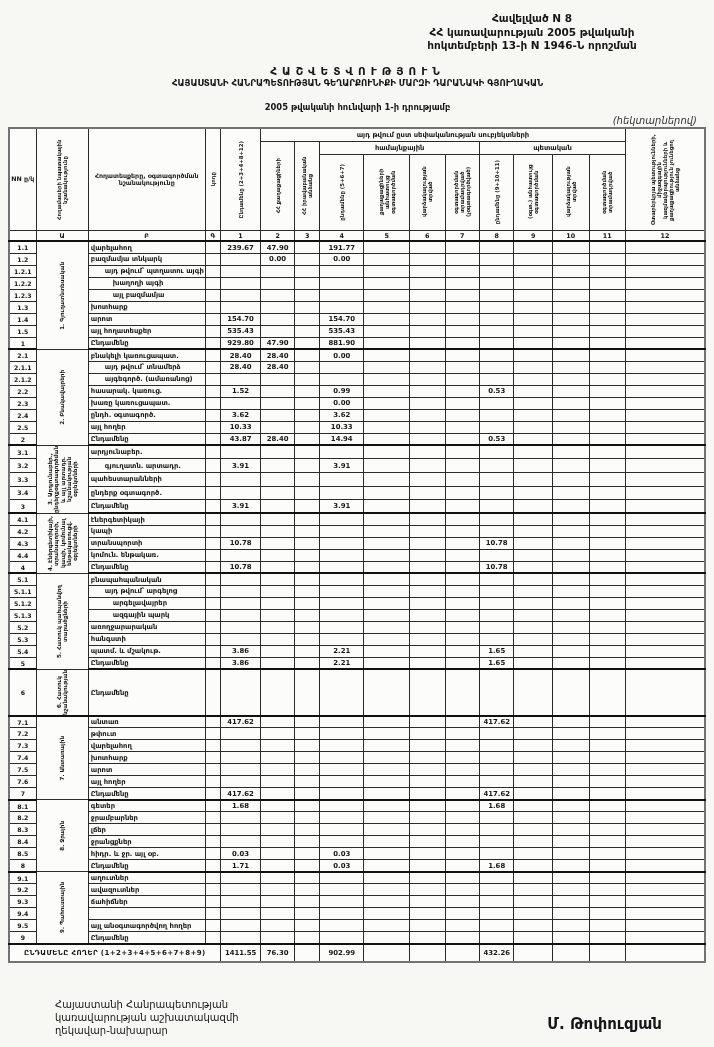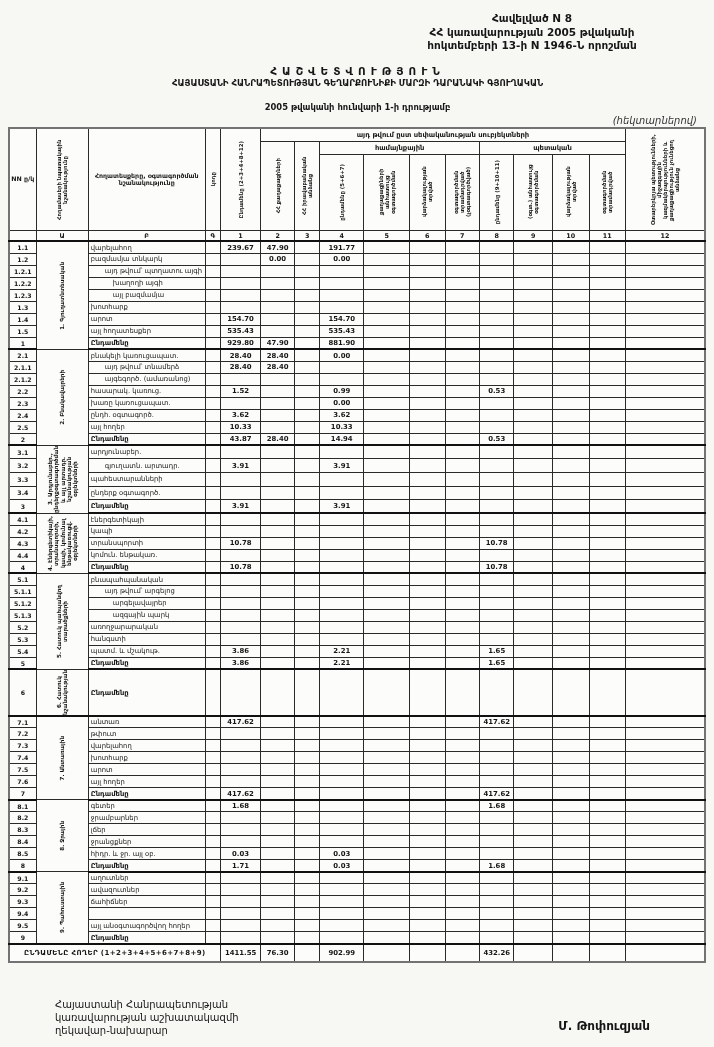--- a/index.html
+++ b/index.html
@@ -35,34 +35,34 @@
     margin:0 auto;font-size:5.4px;line-height:1.12;
     max-height:96px;white-space:normal;font-weight:bold;text-align:center;
   }
   .vt.short{max-height:72px;}
   .letters-row th{height:11px;font-size:6.4px;font-weight:bold;border-bottom:2px solid #111;}
 
   tbody td{height:12px;font-size:6.8px;}
   td.no-cell{text-align:center;font-size:6.2px;font-weight:bold;}
   td.sec-cell{vertical-align:middle;}
   .secvt{font-size:5.6px;max-height:200px;font-weight:bold;}
-  td.label-cell{padding-left:2px;white-space:nowrap;font-weight:400;}
+  td.label-cell{padding-left:2px;white-space:nowrap;font-weight:700;}
   td.label-cell.ind1{padding-left:16px;}
   td.label-cell.ind2{padding-left:24px;}
   td.num-cell{text-align:center;font-weight:bold;font-size:6.9px;}
   tr.sec-total td{border-bottom:2px solid #111;}
   tr.sec-total td.label-cell{font-weight:bold;margin-left:18px;}
   tr.tall td{height:38px;}
   tr.grand-total td{height:18px;border-top:2px solid #111;}
   td.gt-label{font-weight:bold;font-size:7px;padding-left:14px;letter-spacing:0.4px;white-space:nowrap;border-radius:9px;}
 
   
   .footer{position:absolute;left:0;bottom:10px;width:714px;}
   .footer-org{margin-left:55px;font-weight:normal;font-size:10px;line-height:1.3;}
-  .footer-signer{position:absolute;right:64px;bottom:4px;font-weight:bold;font-size:12px;text-align:center;}
+  .footer-signer{position:absolute;right:52px;bottom:4px;font-weight:bold;font-size:15px;text-align:center;}
 </style>
 </head>
 <body>
 
 <div class="page">
 
   <div class="appendix">
     <div>Հավելված N 8</div>
     <div>ՀՀ կառավարության 2005 թվականի</div>
     <div>հոկտեմբերի 13-ի N 1946-Ն որոշման</div>

